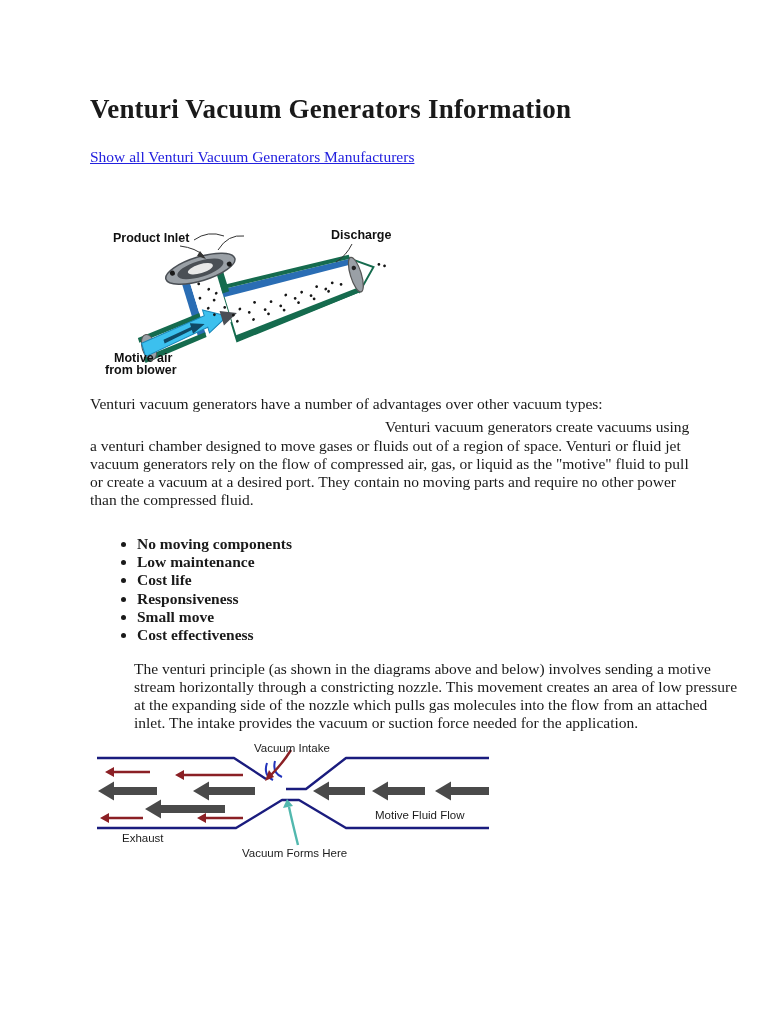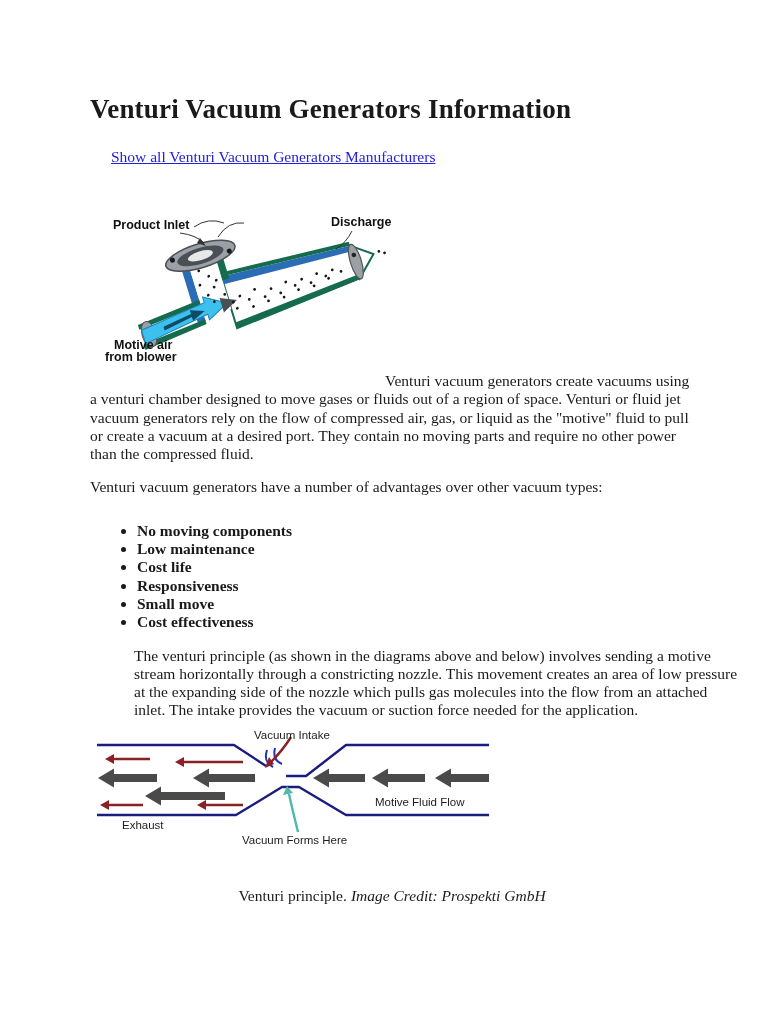--- a/index.html
+++ b/index.html
@@ -22,24 +22,23 @@
     font-size:27px;
     line-height:28px;
     font-weight:bold;
     letter-spacing:0.2px;
   }
   .link-row { margin-top:24px; font-size:15.5px; line-height:19px; }
   .link-row a {
     color:#2321de;
     text-decoration:underline;
     cursor:pointer;
-    margin-left:21px;
   }
   figure.fig1 {
-    margin-top:41px;
+    margin-top:54px;
     margin-left:10px;
     width:300px; height:160px;text-decoration:underline;
   }
   figure.fig2 {
     margin-top:8px;
     margin-left:-2px;
     width:410px; height:120px;
   }
   p.body {
     width:604px;
@@ -167,23 +166,23 @@
       </g>
       <polygon points="106,39 100,31 97,36" fill="#333"></polygon>
 
       <text class="dlabel-bold" x="13" y="22">Product Inlet</text>
       <text class="dlabel-bold" x="231" y="19">Discharge</text>
       <text class="dlabel-bold" x="14" y="142">Motive air</text>
       <text class="dlabel-bold" x="5" y="154">from blower</text>
     </svg>
   </figure>
 
+  <p class="body p-sub">Venturi vacuum generators have a number of advantages over other vacuum types:</p>
+
   <p class="body p1">Venturi vacuum generators create vacuums using a venturi chamber designed to move gases or fluids out of a region of space. Venturi or fluid jet vacuum generators rely on the flow of compressed air, gas, or liquid as the "motive" fluid to pull or create a vacuum at a desired port. They contain no moving parts and require no other power than the compressed fluid.</p>
-
-  <p class="body p-sub">Venturi vacuum generators have a number of advantages over other vacuum types:</p>
 
   <ul class="advantages">
     <li>No moving components</li>
     <li>Low maintenance</li>
     <li>Cost life</li>
     <li>Responsiveness</li>
     <li>Small move</li>
     <li>Cost effectiveness</li>
   </ul>
 
@@ -229,15 +228,14 @@
         <polygon points="109,77 118,72 118,75.8 155,75.8 155,78.2 118,78.2 118,82"></polygon>
       </g>
 
       <text class="dlabel" x="166" y="11">Vacuum Intake</text>
       <text class="dlabel" x="34" y="101">Exhaust</text>
       <text class="dlabel" x="287" y="78">Motive Fluid Flow</text>
       <text class="dlabel" x="154" y="116">Vacuum Forms Here</text>
     </svg>
   </figure>
 
-  <p class="caption"><span>Venturi principle.</span><span class="credit">Image Credit: Prospekti GmbH</span></p>
 
 </div>
 
 </body></html>

